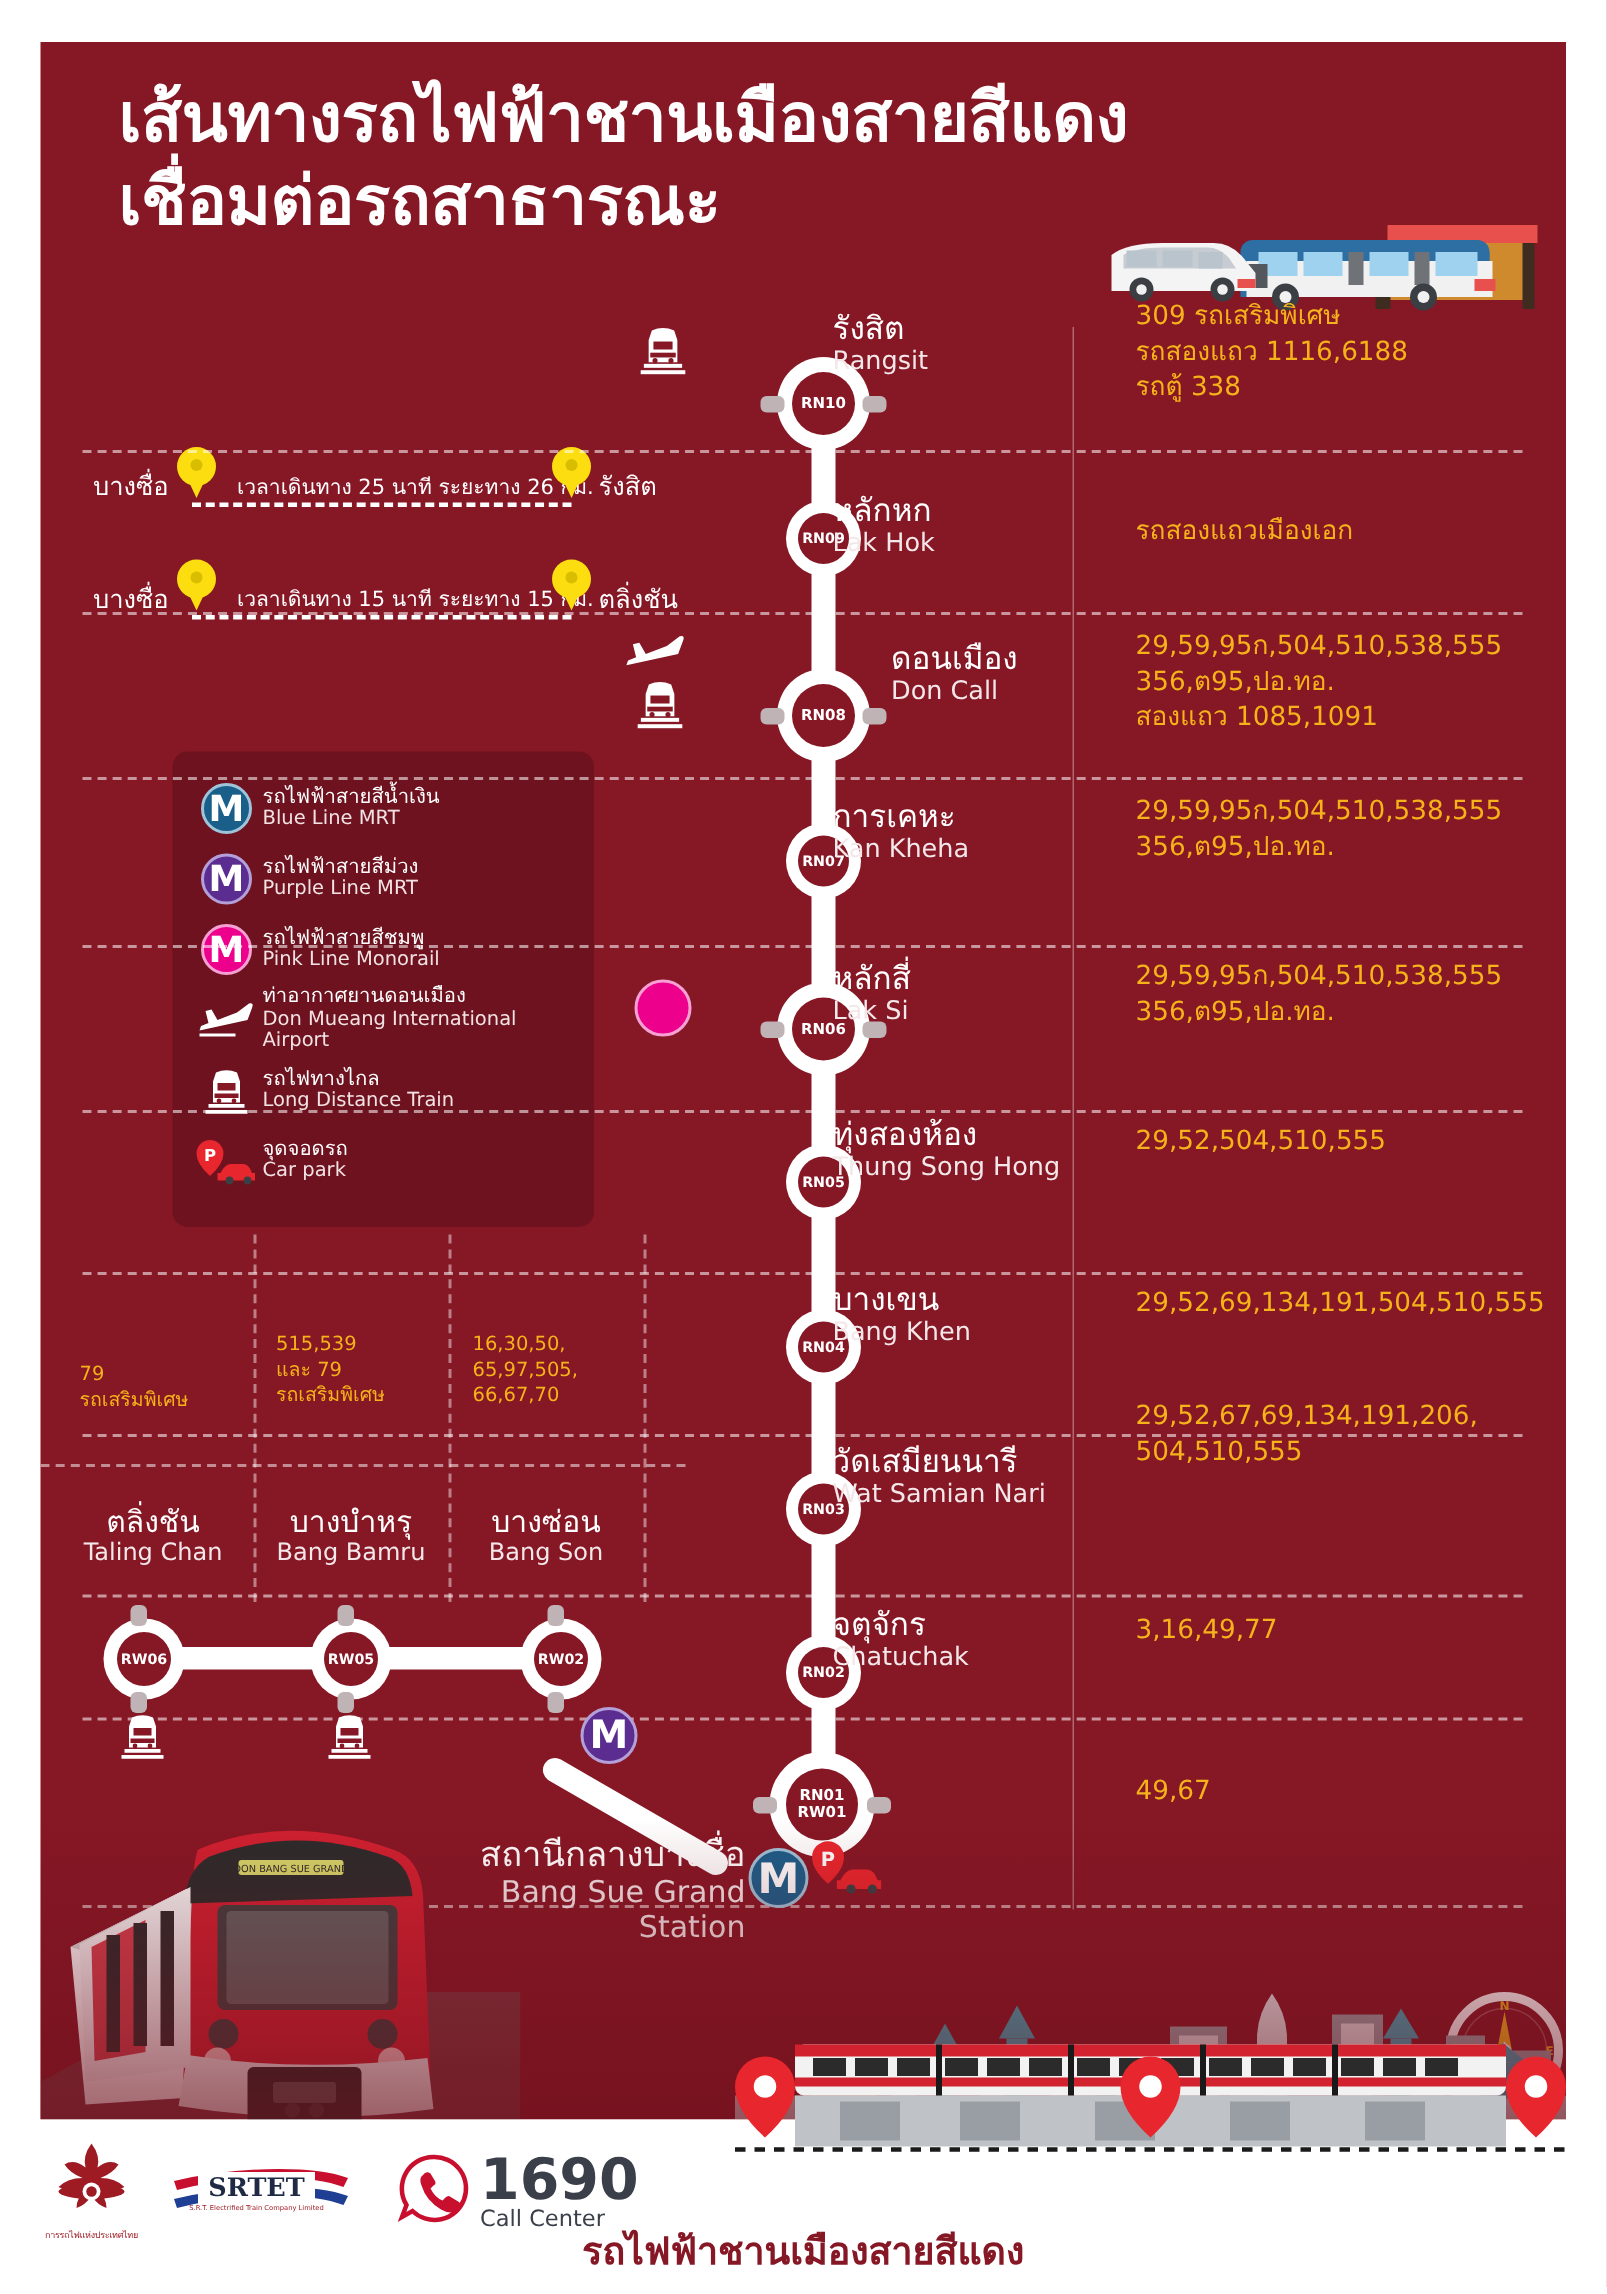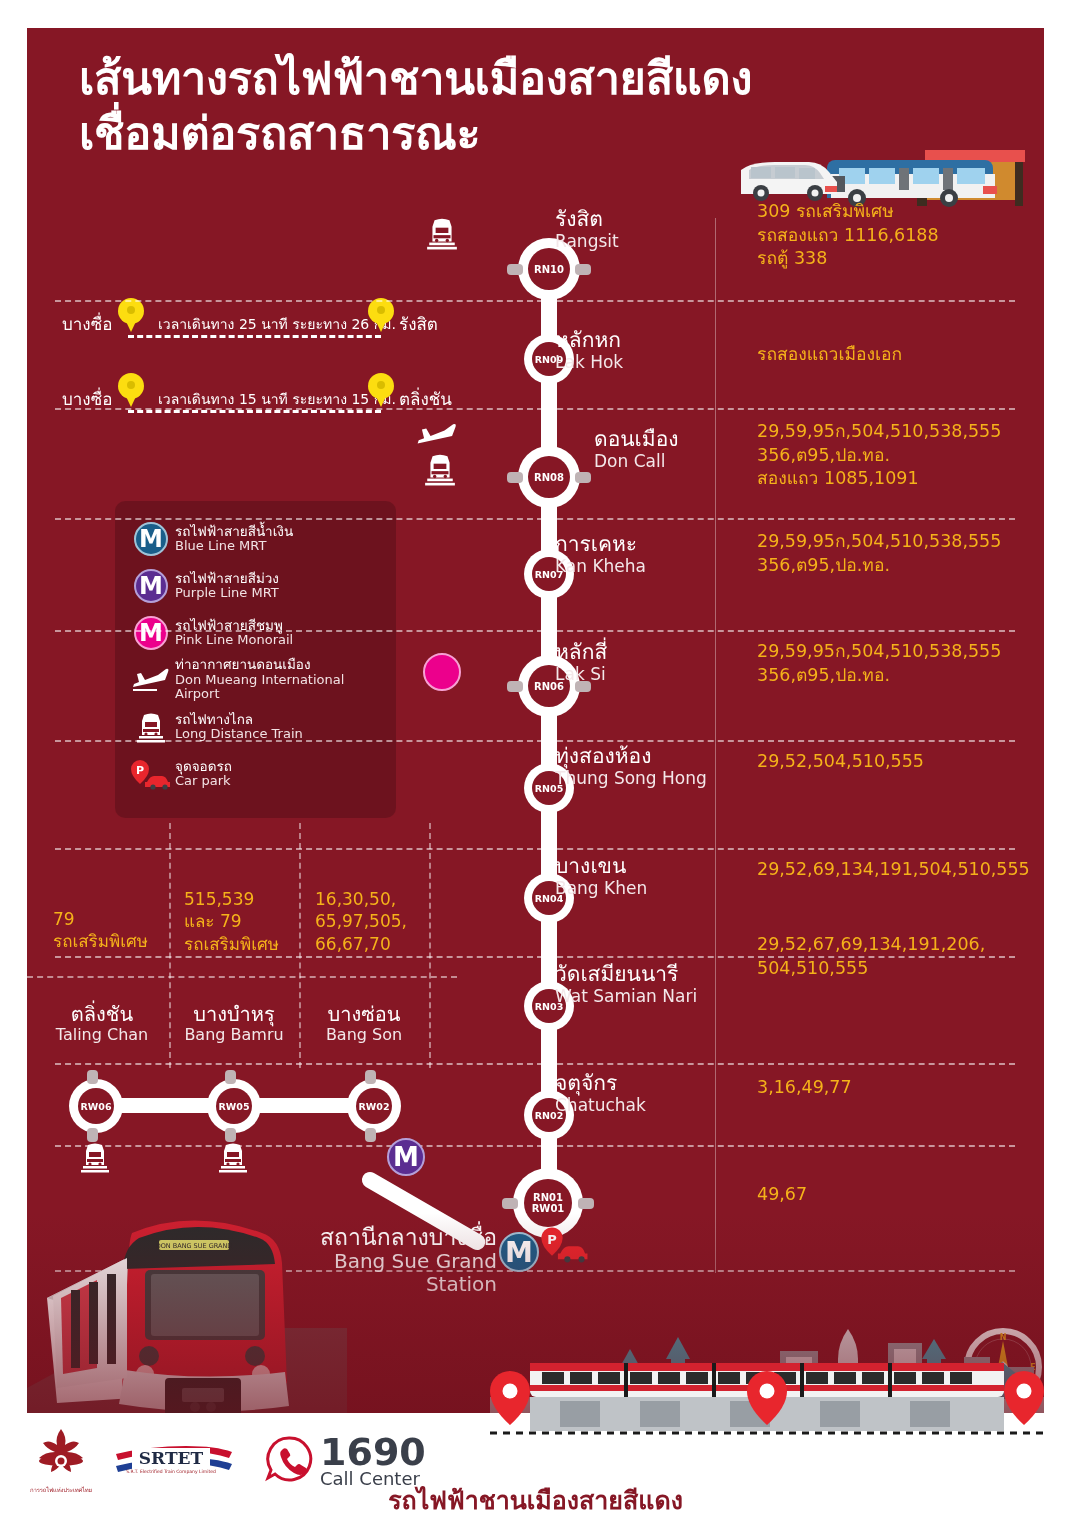--- a/index.html
+++ b/index.html
@@ -109,21 +109,21 @@
   .buses {
     position:absolute; color:#f5b21a; font-size:17.5px; line-height:1.35; left:730px; width:300px;
   }
 
   .hsep { position:absolute; left:28px; width:960px; height:0;
           border-top: 2px dashed rgba(255,255,255,0.55); }
   .vsep { position:absolute; top:190px; width:0; border-left: 1px solid rgba(255,255,255,0.35); }
 
   
   .line-west { position:absolute; background:#ffffff; }
-  .wcol { position:absolute; color:#f5b21a; font-size:17px; line-height:1.32; }
+  .wcol { position:absolute; color:#f5b21a; font-size:13px; line-height:1.32; }
   .wname { position:absolute; color:#ffffff; text-align:center; line-height:1.15; }
   .wname .th { display:block; font-size:20px; }
   .wname .en { display:block; font-size:16px; color:#f3e7e9; }
   .wvsep { position:absolute; width:0; border-left:2px dashed rgba(255,255,255,0.45); }
   .whsep { position:absolute; height:0; border-top:2px dashed rgba(255,255,255,0.5); }
 
   
   .bangsue { position:absolute; right:0; text-align:right; color:#ffffff; line-height:1.15; }
   .bangsue .th { display:block; font-size:23px; }
   .bangsue .en { display:block; font-size:20px; color:#f3e7e9; }
@@ -132,21 +132,21 @@
   .trainart { position:absolute; left:28px; top:1180px; width:300px; height:235px; }
 
   
   .compass { position:absolute; left:932px; top:1295px; width:88px; height:88px; }
 
   
   .footer { position:absolute; left:0; top:1413px; width:1071px; height:116px; background:#ffffff; }
   .logos { position:absolute; left:30px; top:8px; height:80px; display:flex; align-items:center; gap:16px; }
   .srt-caption { font-size:6px; color:#9e1b24; text-align:center; display:block; margin-top:2px; letter-spacing:-0.2px;}
   .cc-num { font-size:38px; color:#3a3f4a; font-weight:bold; line-height:0.95; }
-  .cc-lbl { font-size:18px; color:#3a3f4a; line-height:1; }
+  .cc-lbl { font-size:15px; color:#3a3f4a; line-height:1; }
   .foot-caption {
     position:absolute; left:0; top:1480px; width:1071px; text-align:center;
     color:#861725; font-size:25px; font-weight:bold;
   }
   .skyline-band { position:absolute; left:490px; top:1338px; width:554px; height:120px; }
 
   .mini-ico { position:absolute; }
 </style>
 </head>
 <body>

